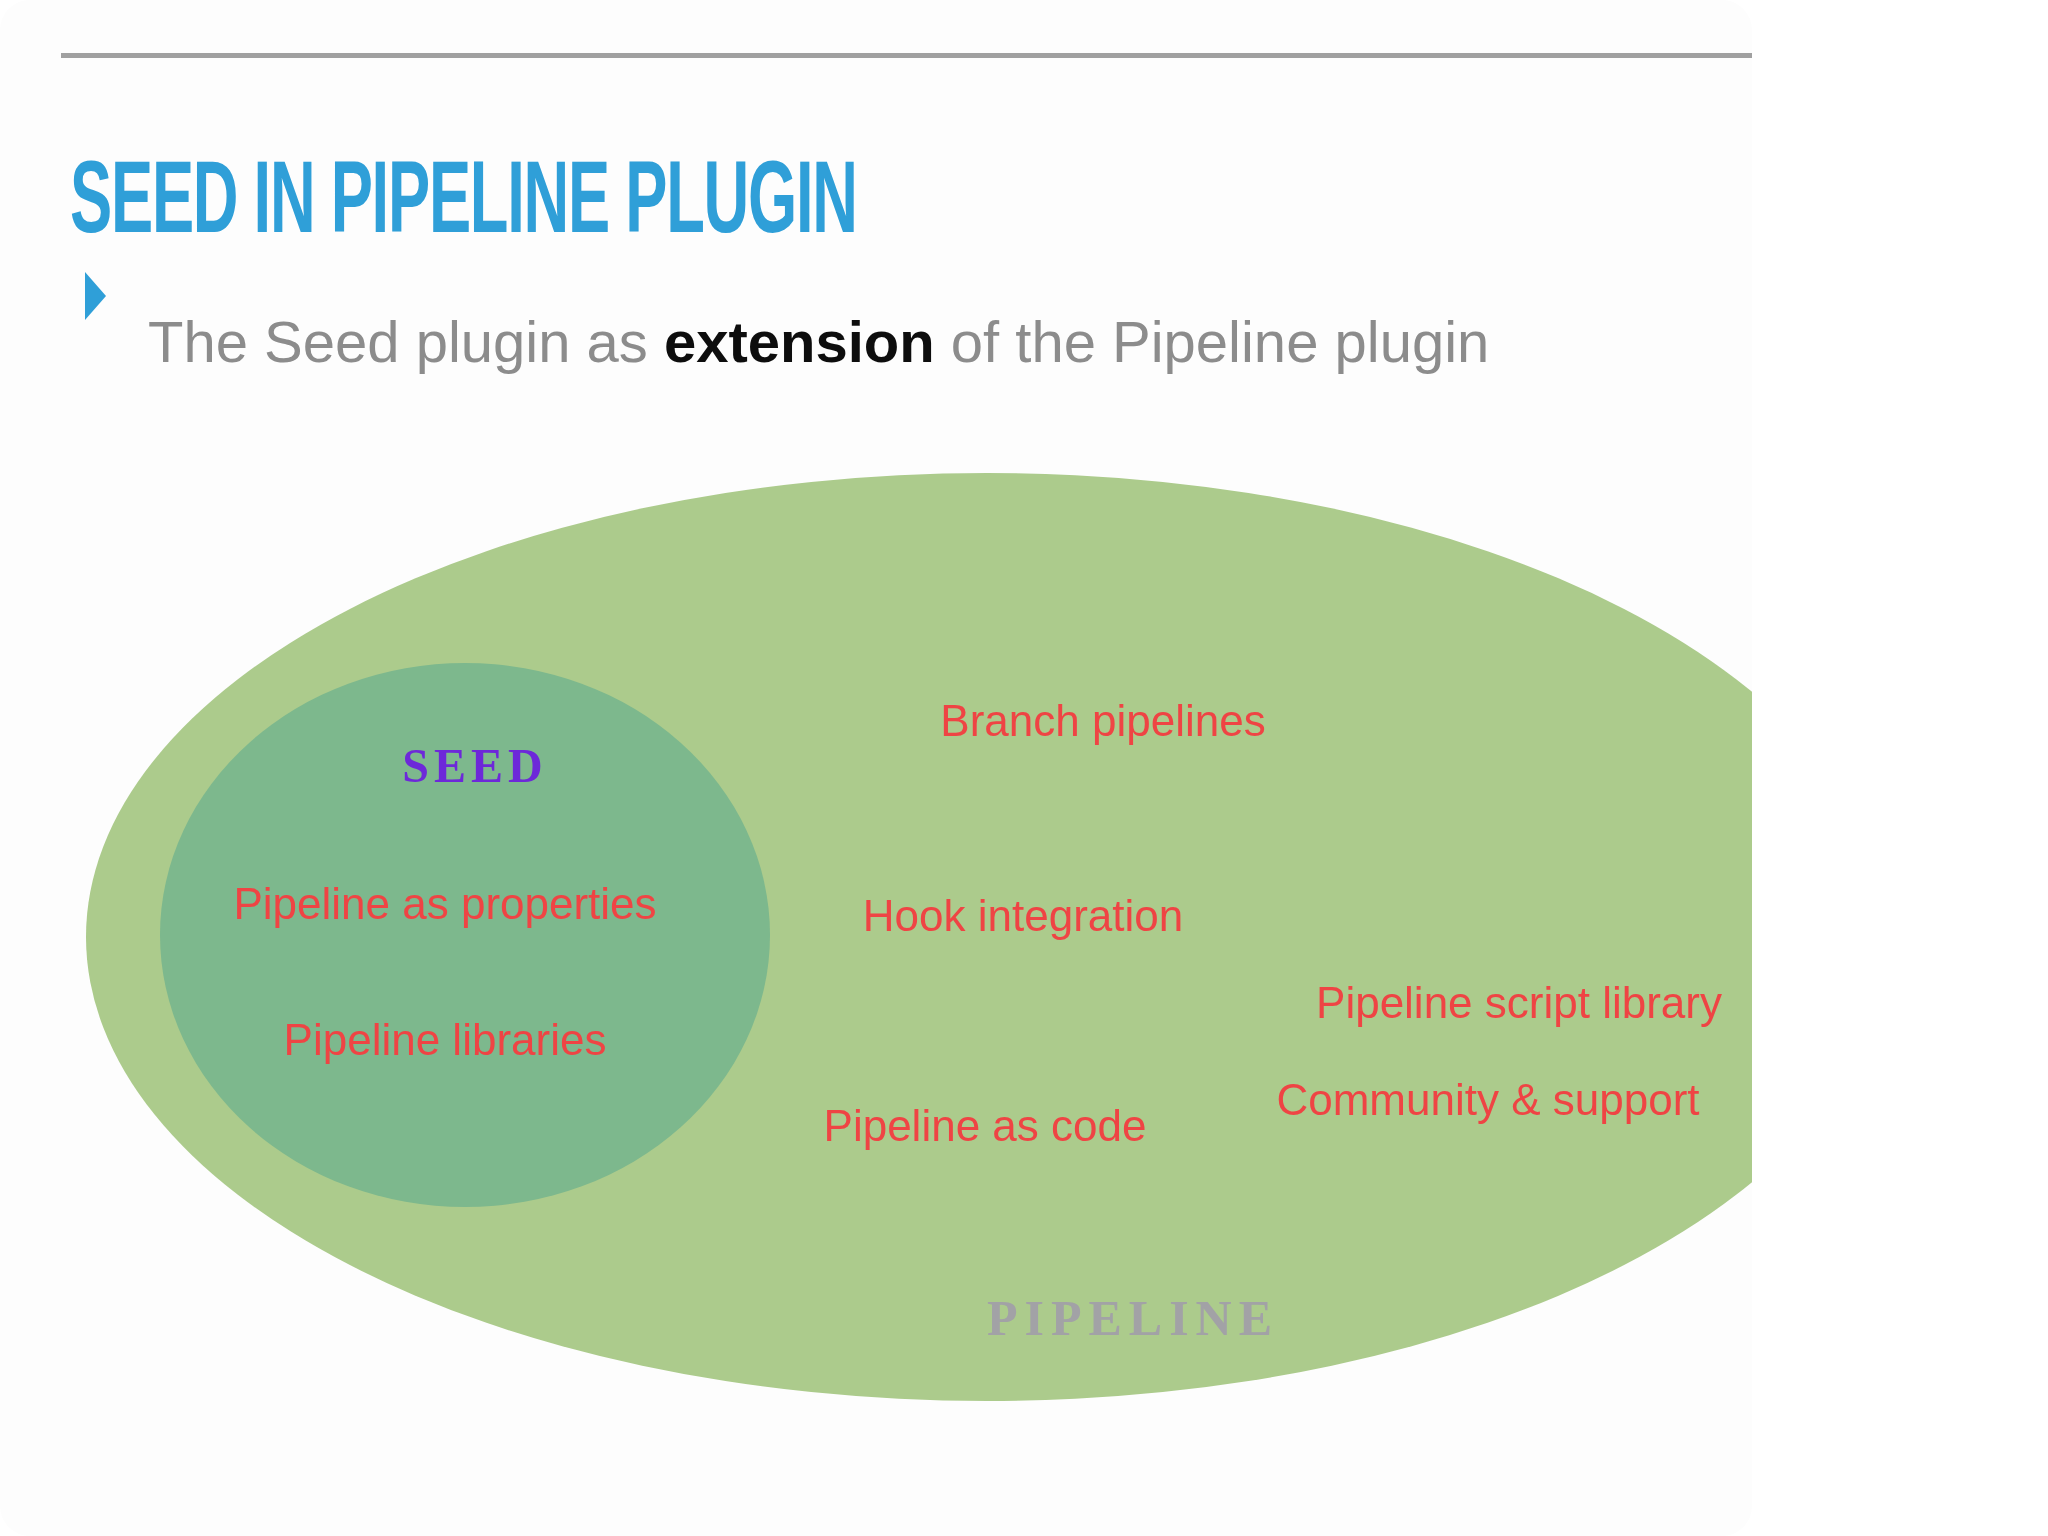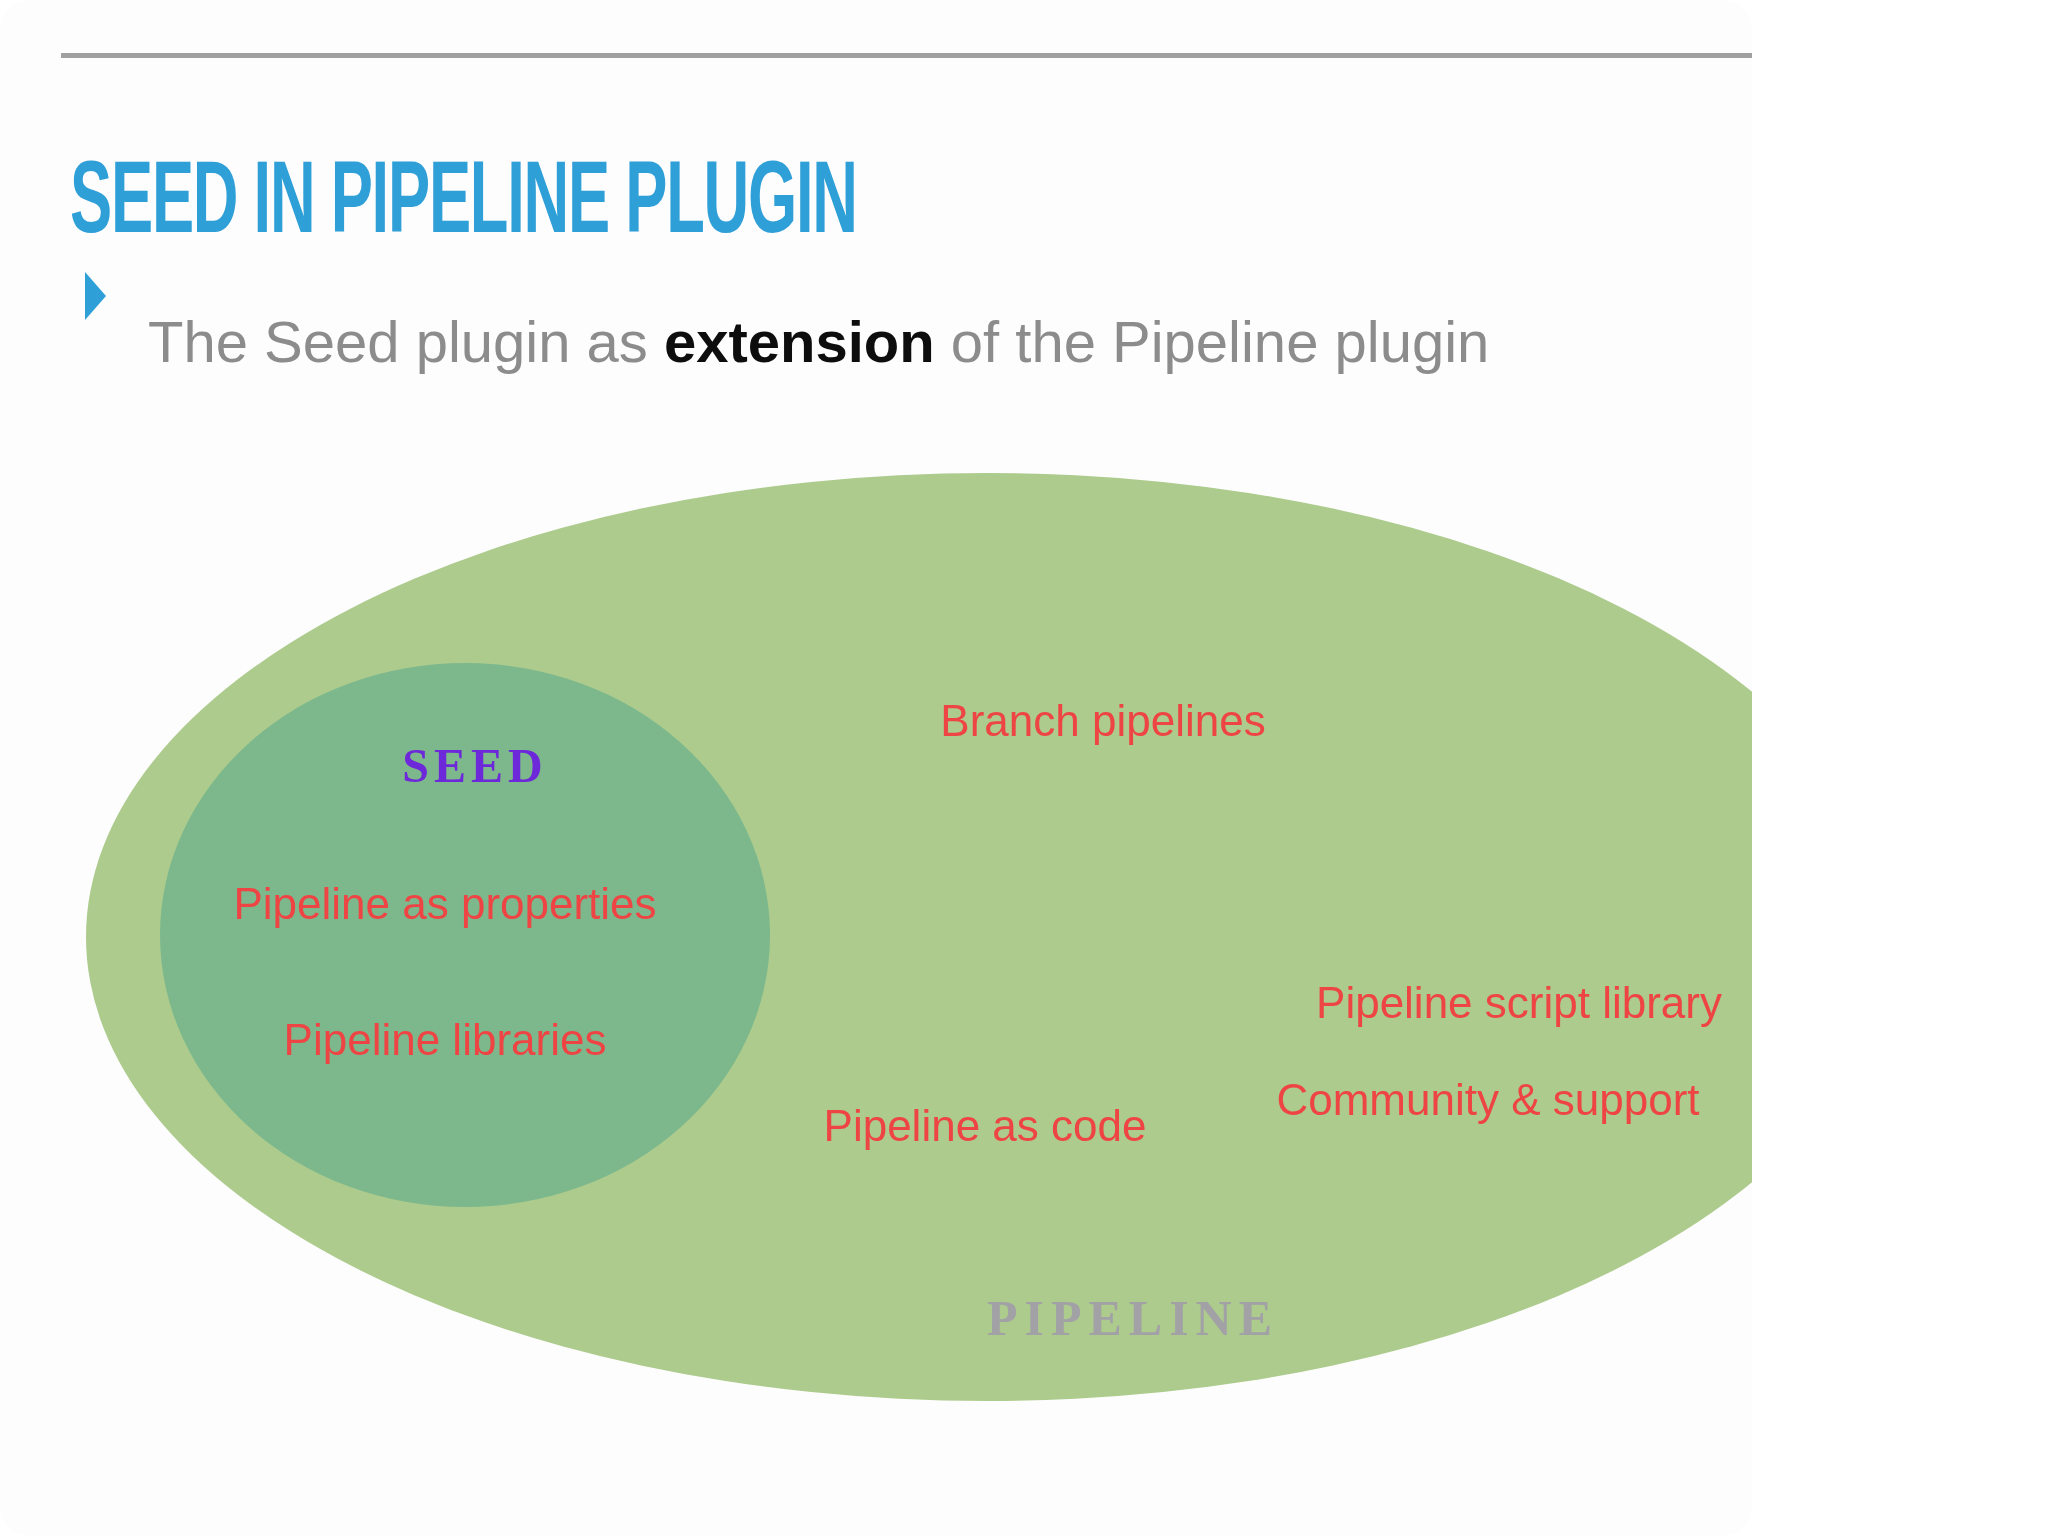--- a/index.html
+++ b/index.html
@@ -160,20 +160,21 @@
     <div class="set-label seed-label">SEED</div>
 
     <div class="set-label pipeline-label">PIPELINE</div>
 
     <div class="venn-item item-properties">Pipeline as properties</div>
 
     <div class="venn-item item-libraries">Pipeline libraries</div>
 
     <div class="venn-item item-branch">Branch pipelines</div>
 
+    <div class="venn-item item-hook">Hook integration</div>
 
     <div class="venn-item item-script-library">Pipeline script library</div>
 
     <div class="venn-item item-as-code">Pipeline as code</div>
 
     <div class="venn-item item-community">Community &amp; support</div>
 
   </div>
 
 </div>

